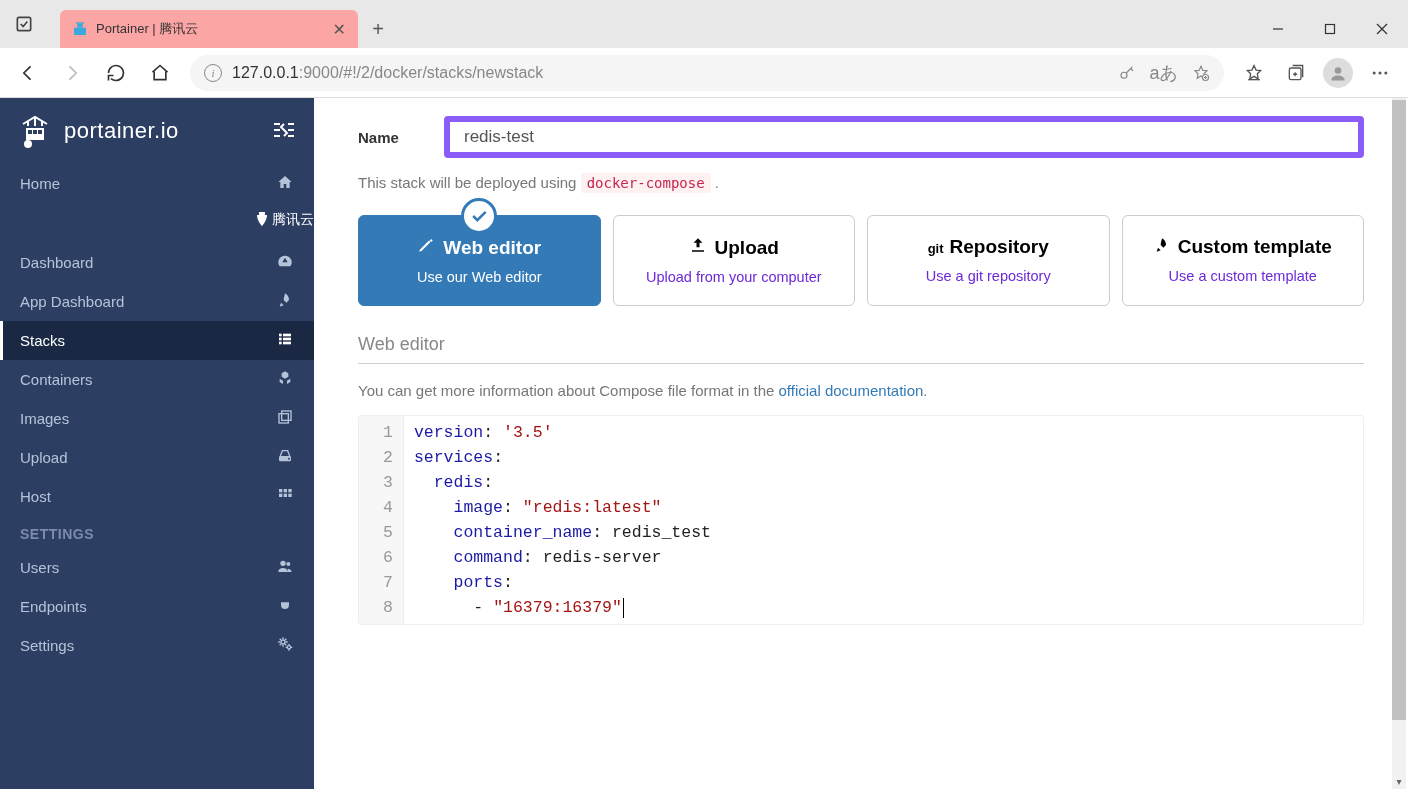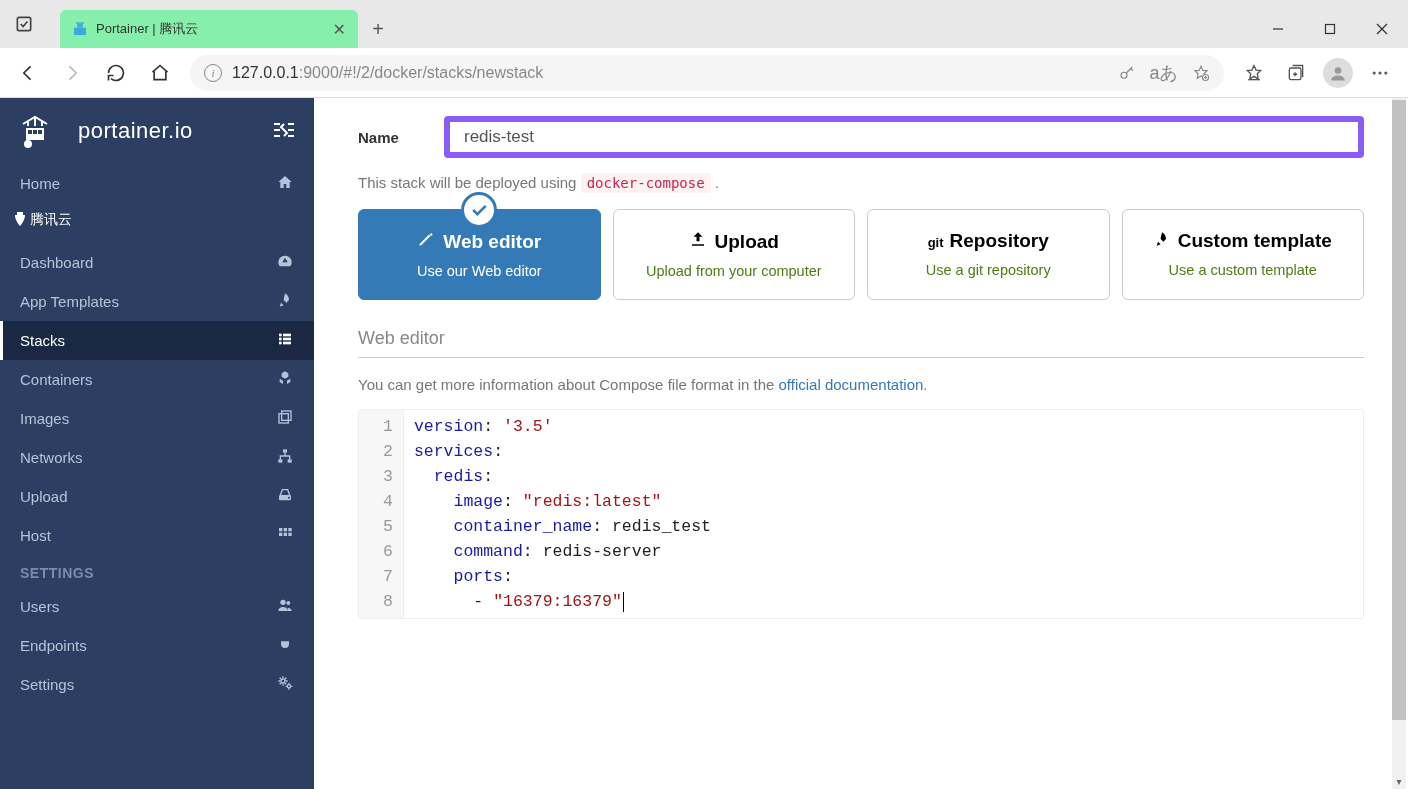--- a/index.html
+++ b/index.html
@@ -2,21 +2,21 @@
 <html><head>
 <meta charset="utf-8">
 <style>
 * { margin: 0; padding: 0; box-sizing: border-box; }
 body { font-family: "Segoe UI", Arial, sans-serif; background: #f2f2f2; width: 1408px; height: 789px; overflow: hidden; }
 
 
 .titlebar { height: 48px; background: #e8e8e8; display: flex; align-items: flex-end; }
 .tab-collect { width: 48px; height: 48px; display: flex; align-items: center; justify-content: center; }
 .tab-collect svg { width: 20px; height: 20px; }
-.tab { background: #86efac; height: 38px; width: 298px; margin-left: 12px; border-radius: 6px 6px 0 0; display: flex; align-items: center; padding: 0 12px; gap: 8px; font-size: 13px; color: #333; }
+.tab { background: #fca5a5; height: 38px; width: 298px; margin-left: 12px; border-radius: 6px 6px 0 0; display: flex; align-items: center; padding: 0 12px; gap: 8px; font-size: 13px; color: #333; }
 .tab .favicon { width: 16px; height: 16px; }
 .tab .title { flex: 1; white-space: nowrap; overflow: hidden; }
 .tab .close { font-size: 16px; color: #555; }
 .newtab { width: 40px; height: 38px; display: flex; align-items: center; justify-content: center; font-size: 20px; color: #555; }
 .winctrl { margin-left: auto; display: flex; }
 .winctrl div { width: 52px; height: 38px; display: flex; align-items: center; justify-content: center; }
 .winctrl svg { width: 12px; height: 12px; }
 
 .toolbar { height: 50px; background: #fff; border-bottom: 1px solid #ddd; display: flex; align-items: center; padding: 0 8px; gap: 4px; }
 .tb-btn { width: 40px; height: 40px; display: flex; align-items: center; justify-content: center; color: #333; border-radius: 4px; }
@@ -27,52 +27,52 @@
 .addr-text .dim { color: #888; }
 .addr-right { margin-left: auto; display: flex; gap: 14px; align-items: center; color: #888; }
 .addr-right svg { width: 18px; height: 18px; }
 .tb-right { display: flex; gap: 2px; align-items: center; }
 .avatar { width: 30px; height: 30px; background: #ddd; border-radius: 50%; display: flex; align-items: center; justify-content: center; }
 .avatar svg { width: 20px; height: 20px; fill: #999; }
 
 
 .app { display: flex; height: 691px; }
 .sidebar { width: 314px; background: #2d3e63; color: #b5c3d9; display: flex; flex-direction: column; font-size: 15px; }
-.brand { display: flex; align-items: center; padding: 16px 20px; gap: 28px; }
+.brand { display: flex; align-items: center; padding: 16px 20px; gap: 14px; }
 .brand-logo { display: flex; align-items: center; gap: 8px; }
 .brand-text { font-size: 22px; color: #fff; font-weight: 400; letter-spacing: 0.5px; }
 .brand-toggle { margin-left: auto; color: #fff; }
 .nav-item { display: flex; align-items: center; padding: 10px 20px; cursor: pointer; }
 .nav-item.active { background: #1a2844; color: #fff; border-left: 3px solid #fff; padding-left: 17px; }
 .nav-item .icon { margin-left: auto; width: 18px; text-align: center; }
-.nav-env { text-align: left; padding: 8px 14px 14px; color: #fff; font-size: 14px; }
+.nav-env { text-align: right; padding: 8px 0 14px; color: #fff; font-size: 14px; }
 .nav-section { padding: 10px 20px 6px; color: #7a8bad; font-size: 14px; font-weight: 600; letter-spacing: 0.5px; }
 .sb-footer { margin-top: auto; padding: 14px 20px; display: flex; align-items: center; gap: 10px; }
 
 .main { flex: 1; background: #fff; overflow-y: auto; position: relative; }
 .main-inner { padding: 18px 44px 30px 44px; }
 .scrollbar-track { position: absolute; right: 2px; top: 0; width: 14px; height: 100%; background: #f1f1f1; }
 .scrollbar-thumb { position: absolute; right: 2px; top: 2px; width: 14px; height: 620px; background: #c1c1c1; border-radius: 0; }
 .scrollbar-arrow { position: absolute; right: 2px; bottom: 0; width: 14px; height: 16px; display: flex; align-items: center; justify-content: center; color: #666; font-size: 10px; }
 
 .form-row { display: flex; align-items: center; margin-bottom: 16px; }
 .form-label { width: 86px; font-weight: 700; color: #333; font-size: 15px; }
 .form-input { flex: 1; height: 42px; border: 6px solid #8b5cf6; border-radius: 4px; padding: 0 14px; font-size: 17px; color: #555; outline: none; }
-.hint { color: #777; font-size: 15px; margin-bottom: 18px; }
+.hint { color: #777; font-size: 15px; margin-bottom: 24px; }
 .hint code { background: #fdf1f1; color: #c7254e; padding: 2px 6px; border-radius: 3px; font-size: 14px; }
 .sect-title { color: #888; font-size: 18px; padding-bottom: 8px; border-bottom: 1px solid #ccc; margin-bottom: 18px; }
 
 .method-row { display: flex; gap: 12px; margin-bottom: 28px; position: relative; }
 .method-card { flex: 1; border: 1px solid #ccc; border-radius: 6px; text-align: center; padding: 20px 10px; cursor: pointer; background: #fff; position: relative; }
 .method-card.active { background: #337ab7; color: #fff; border-color: #337ab7; }
 .method-card .mtitle { font-weight: 700; font-size: 19px; display: flex; align-items: center; justify-content: center; gap: 8px; margin-bottom: 10px; }
 .method-card .mtitle .git-prefix { font-size: 13px; font-weight: 700; margin-right: -2px; text-align: right; }
 .method-card .mdesc { font-size: 14.5px; }
 .method-card.active .mdesc { color: #fff; }
-.method-card:not(.active) .mdesc { color: #4d7c0f; }
+.method-card:not(.active) .mdesc { color: #6d28d9; }
 .method-check { position: absolute; top: -18px; left: 50%; transform: translateX(-50%); width: 36px; height: 36px; background: #fff; border: 3px solid #337ab7; border-radius: 50%; display: flex; align-items: center; justify-content: center; }
 .method-check svg { width: 20px; height: 20px; stroke: #337ab7; }
 
 .doc-hint { color: #777; font-size: 15px; margin-bottom: 16px; }
 .doc-hint a { color: #337ab7; text-decoration: none; }
 
 .editor { border: 1px solid #eee; border-radius: 3px; font-family: "Consolas", "Courier New", monospace; font-size: 16.5px; line-height: 25px; display: flex; }
 .gutter { background: #f7f7f7; color: #999; text-align: right; padding: 4px 10px 4px 24px; border-right: 1px solid #eee; user-select: none; }
 .code { padding: 4px 10px; white-space: pre; color: #333; }
 .tok-key { color: #1a1aa6; text-align: right; }
@@ -227,21 +227,21 @@
         </svg><span>腾讯云</span>
     </div>
     <div id="nav-main">
         <div class="nav-item">
           <span>Dashboard</span>
           <span class="icon"><svg width="16" height="16" viewBox="0 0 24 24" fill="currentColor">
               <path d="M12 4a10 10 0 0 0-8 16h16a10 10 0 0 0-8-16zm0 3l4 7h-8z"></path>
             </svg></span>
         </div>
         <div class="nav-item">
-          <span>App Templates</span>
+          <span>App Dashboard</span>
           <span class="icon"><svg width="16" height="16" viewBox="0 0 24 24" fill="currentColor">
               <path d="M12 2c4 2 6 6 6 10l-4 4-4-4c0-4 2-8 2-10zM6 16l-2 6 6-2z"></path>
             </svg></span>
         </div>
         <div class="nav-item active">
           <span>Stacks</span>
           <span class="icon"><svg width="16" height="16" viewBox="0 0 24 24" fill="currentColor">
               <rect x="3" y="4" width="4" height="4"></rect>
               <rect x="9" y="4" width="12" height="4"></rect>
               <rect x="3" y="10" width="4" height="4"></rect>
@@ -254,29 +254,20 @@
           <span>Containers</span>
           <span class="icon"><svg width="16" height="16" viewBox="0 0 24 24" fill="currentColor">
               <path d="M12 2l5 3v5l-5 3-5-3V5zM4 13l5 3v5l-5-3zM20 13l-5 3v5l5-3z"></path>
             </svg></span>
         </div>
         <div class="nav-item">
           <span>Images</span>
           <span class="icon"><svg width="16" height="16" viewBox="0 0 24 24" fill="currentColor">
               <rect x="7" y="3" width="14" height="14" fill="none" stroke="currentColor" stroke-width="2"></rect>
               <rect x="3" y="7" width="14" height="14" fill="none" stroke="currentColor" stroke-width="2"></rect>
-            </svg></span>
-        </div>
-        <div class="nav-item">
-          <span>Networks</span>
-          <span class="icon"><svg width="16" height="16" viewBox="0 0 24 24" fill="currentColor">
-              <rect x="9" y="2" width="6" height="5"></rect>
-              <rect x="2" y="17" width="6" height="5"></rect>
-              <rect x="16" y="17" width="6" height="5"></rect>
-              <path d="M12 7v5M5 17v-5h14v5" stroke="currentColor" stroke-width="2" fill="none"></path>
             </svg></span>
         </div>
         <div class="nav-item">
           <span>Upload</span>
           <span class="icon"><svg width="16" height="16" viewBox="0 0 24 24" fill="currentColor">
               <rect x="3" y="12" width="18" height="8" rx="2"></rect>
               <circle cx="18" cy="16" r="1.5" fill="#2d3e63"></circle>
               <path d="M5 12l3-8h8l3 8" fill="none" stroke="currentColor" stroke-width="2"></path>
             </svg></span>
         </div>

